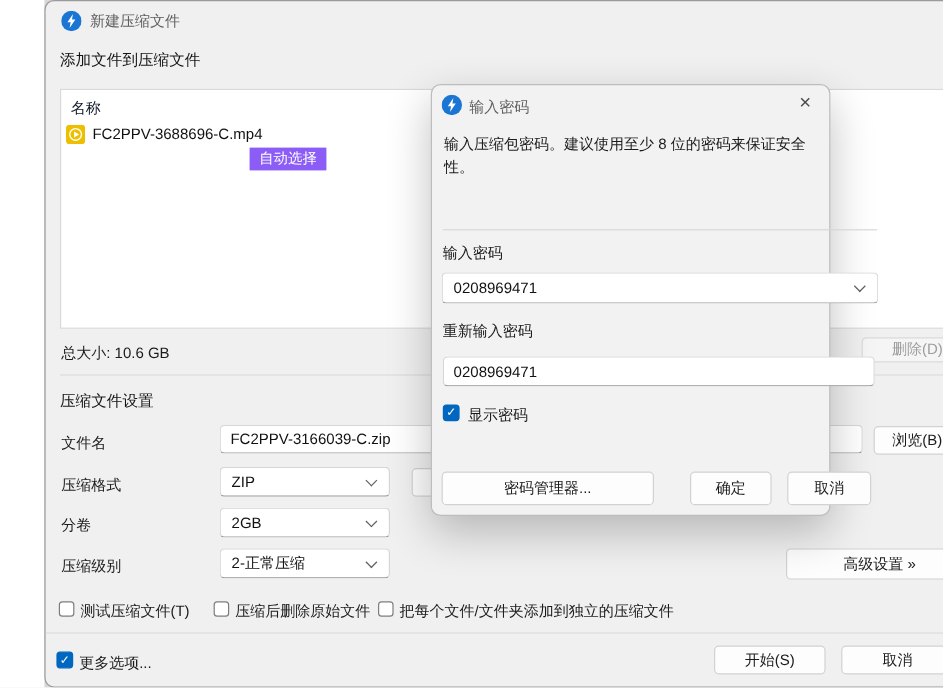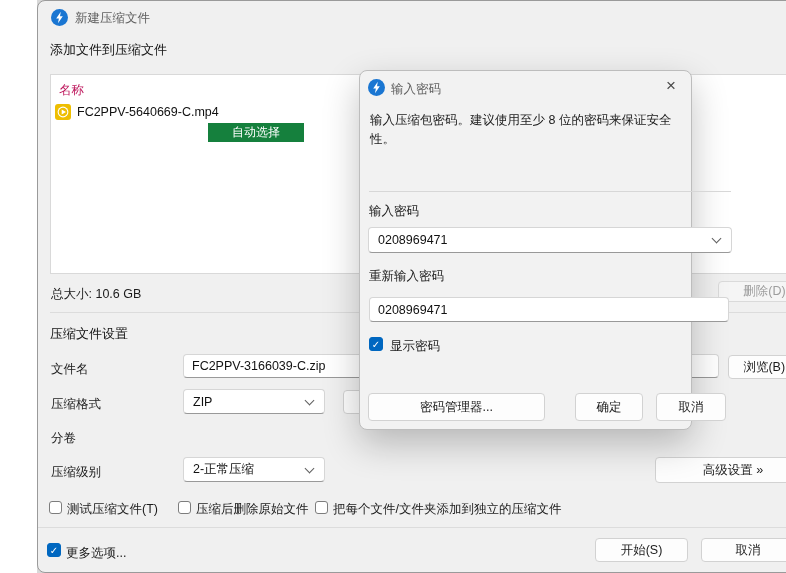--- a/index.html
+++ b/index.html
@@ -15,27 +15,27 @@
   .close-btn { position:absolute; width:42px; height:28px; top:1px; right:2px;
                display:flex; align-items:center; justify-content:center;
                font-size:17px; color:#4a4a4a; cursor:default; }
   .heading { position:absolute; font-size:13px; font-weight:400; color:#141414; white-space:nowrap; }
   .lbl { position:absolute; font-size:12.5px; color:#1b1b1b; white-space:nowrap; }
   .divider { position:absolute; height:1px; background:#dcdcdc; }
 
   
   .listbox { position:absolute; left:12px; top:73px; width:761px; height:200px;
              background:#fff; border:1px solid #d9d9d9; }
-  .list-hdr { position:absolute; left:8px; top:7px; font-size:12.5px; color:#be185d; }
+  .list-hdr { position:absolute; left:8px; top:7px; font-size:12.5px; color:#0f172a; }
   .file-row { position:absolute; left:4px; top:27px; height:20px; display:flex; align-items:center; }
   .file-ico { width:16px; height:16px; margin-right:6px; flex:0 0 auto; }
   .file-name { font-size:12.5px; color:#111; white-space:nowrap; }
 
   .tooltip { position:absolute; left:170px; top:122px; height:19px; line-height:19px;
-             background:#15803d; color:#fff; font-size:12px; padding:0 24px; white-space:nowrap; }
+             background:#8b5cf6; color:#fff; font-size:12px; padding:0 8px; white-space:nowrap; }
 
   
   .btn { position:absolute; background:#fdfdfd; border:1px solid #d2d2d2; border-radius:4px;
          font-size:12.5px; color:#1b1b1b; display:flex; align-items:center; justify-content:center;
          white-space:nowrap; cursor:default; }
   .btn.disabled { background:#f5f5f5; border-color:#dadada; color:#9d9d9d; }
   .combo, .tbox { position:absolute; background:#fff; border:1px solid #d6d6d6;
                   border-bottom-color:#999; border-radius:4px; }
   .combo .val { position:absolute; left:9px; top:0; bottom:0; display:flex; align-items:center;
                 font-size:12.5px; color:#111; white-space:nowrap; }
@@ -82,21 +82,21 @@
 
     <div class="listbox">
       <div class="list-hdr">名称</div>
       <div class="file-row">
         <svg class="file-ico" viewBox="0 0 16 16">
           <rect width="16" height="16" rx="3" fill="#eebe00"></rect>
           <circle cx="8" cy="8" r="5.4" fill="#fff"></circle>
           <circle cx="8" cy="8" r="4.3" fill="#eebe00"></circle>
           <path d="M6.7 5.5 L11 8 L6.7 10.5 Z" fill="#fff"></path>
         </svg>
-        <span class="file-name">FC2PPV-5640669-C.mp4</span>
+        <span class="file-name">FC2PPV-3688696-C.mp4</span>
       </div>
     </div>
 
     <div class="tooltip">自动选择</div>
 
     <div class="lbl" style="left:13px;top:285px">总大小: 10.6 GB</div>
     <div class="btn disabled" style="left:680px;top:280px;width:93px;height:21px">删除(D)</div>
 
     <div class="divider" style="left:12px;top:311px;width:761px"></div>
 
@@ -107,20 +107,24 @@
     <div class="btn" style="left:690px;top:354px;width:83px;height:24px">浏览(B)...</div>
 
     <div class="lbl" style="left:13px;top:395px">压缩格式</div>
     <div class="combo" style="left:145px;top:388px;width:142px;height:25px">
       <span class="val">ZIP</span>
       <i class="chev"></i>
     </div>
     <div class="btn" style="left:305px;top:389px;width:110px;height:24px"></div>
 
     <div class="lbl" style="left:13px;top:429px">分卷</div>
+    <div class="combo" style="left:145px;top:422px;width:142px;height:25px">
+      <span class="val">2GB</span>
+      <i class="chev"></i>
+    </div>
 
     <div class="lbl" style="left:13px;top:463px">压缩级别</div>
     <div class="combo" style="left:145px;top:456px;width:142px;height:25px">
       <span class="val">2-正常压缩</span>
       <i class="chev"></i>
     </div>
     <div class="btn" style="left:617px;top:456px;width:156px;height:26px">高级设置 »</div>
 
     <div class="cbox" style="left:11px;top:500px"></div>
     <div class="lbl" style="left:29px;top:500px">测试压缩文件(T)</div>

